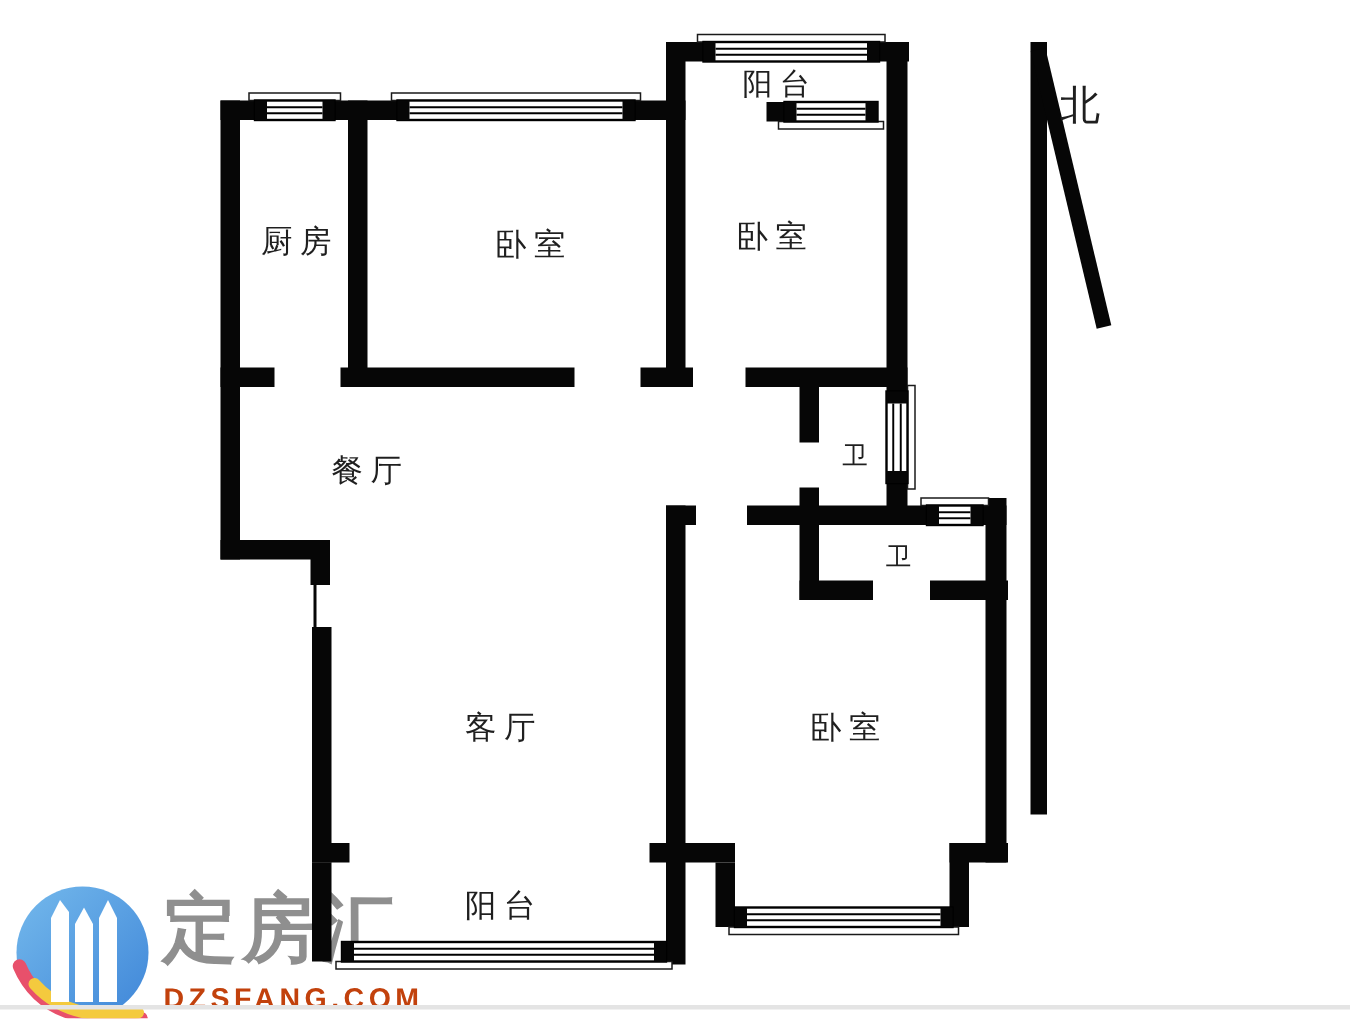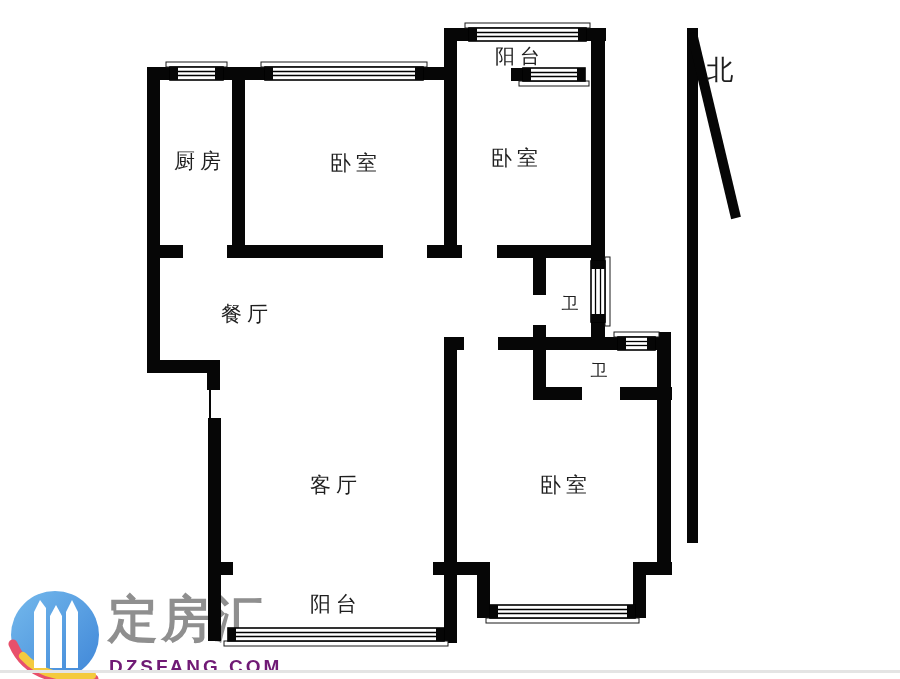--- a/index.html
+++ b/index.html
@@ -41,21 +41,21 @@
       <circle cx="47" cy="47" r="44" fill="url(#lgBlue)"></circle>
       <path id="logoRed" d="M5 56 C 16 82, 42 95, 86 91" fill="none" stroke-width="9" stroke-linecap="round" stroke="#e8506b"></path>
       <path id="logoYellow" d="M15 68 C 30 85, 52 92, 84 87" fill="none" stroke-width="8" stroke-linecap="round" stroke="#f4ca3e"></path>
       <g fill="#ffffff">
         <path d="M26 80 L26 24 L32 12 L38 20 L38 80 Z"></path>
         <path d="M42 80 L42 28 L48 17 L54 28 L54 80 Z"></path>
         <path d="M58 80 L58 24 L64 12 L70 24 L70 80 Z"></path>
       </g>
     </svg>
     <div class="wm-name" style="color: rgb(143, 143, 143);">定房汇</div>
-    <div class="wm-domain" style="color: #701a75; text-align: center;">DZSFANG.COM</div>
+    <div class="wm-domain" style="color: #c2410c; text-align: center;">DZSFANG.COM</div>
   </div>
 
   <svg class="plan-svg" width="900" height="679" viewBox="0 0 900 679" id="plan">
       <rect x="147" y="67" width="13" height="306" fill="#060606"></rect>
       <rect x="207" y="360" width="13" height="30" fill="#060606"></rect>
       <rect x="208" y="418" width="13" height="157" fill="#060606"></rect>
       <rect x="208" y="562" width="25" height="13" fill="#060606"></rect>
       <rect x="208" y="575" width="13" height="66" fill="#060606"></rect>
       <rect x="232" y="67" width="13" height="191" fill="#060606"></rect>
       <rect x="147" y="67" width="26" height="13" fill="#060606"></rect>

